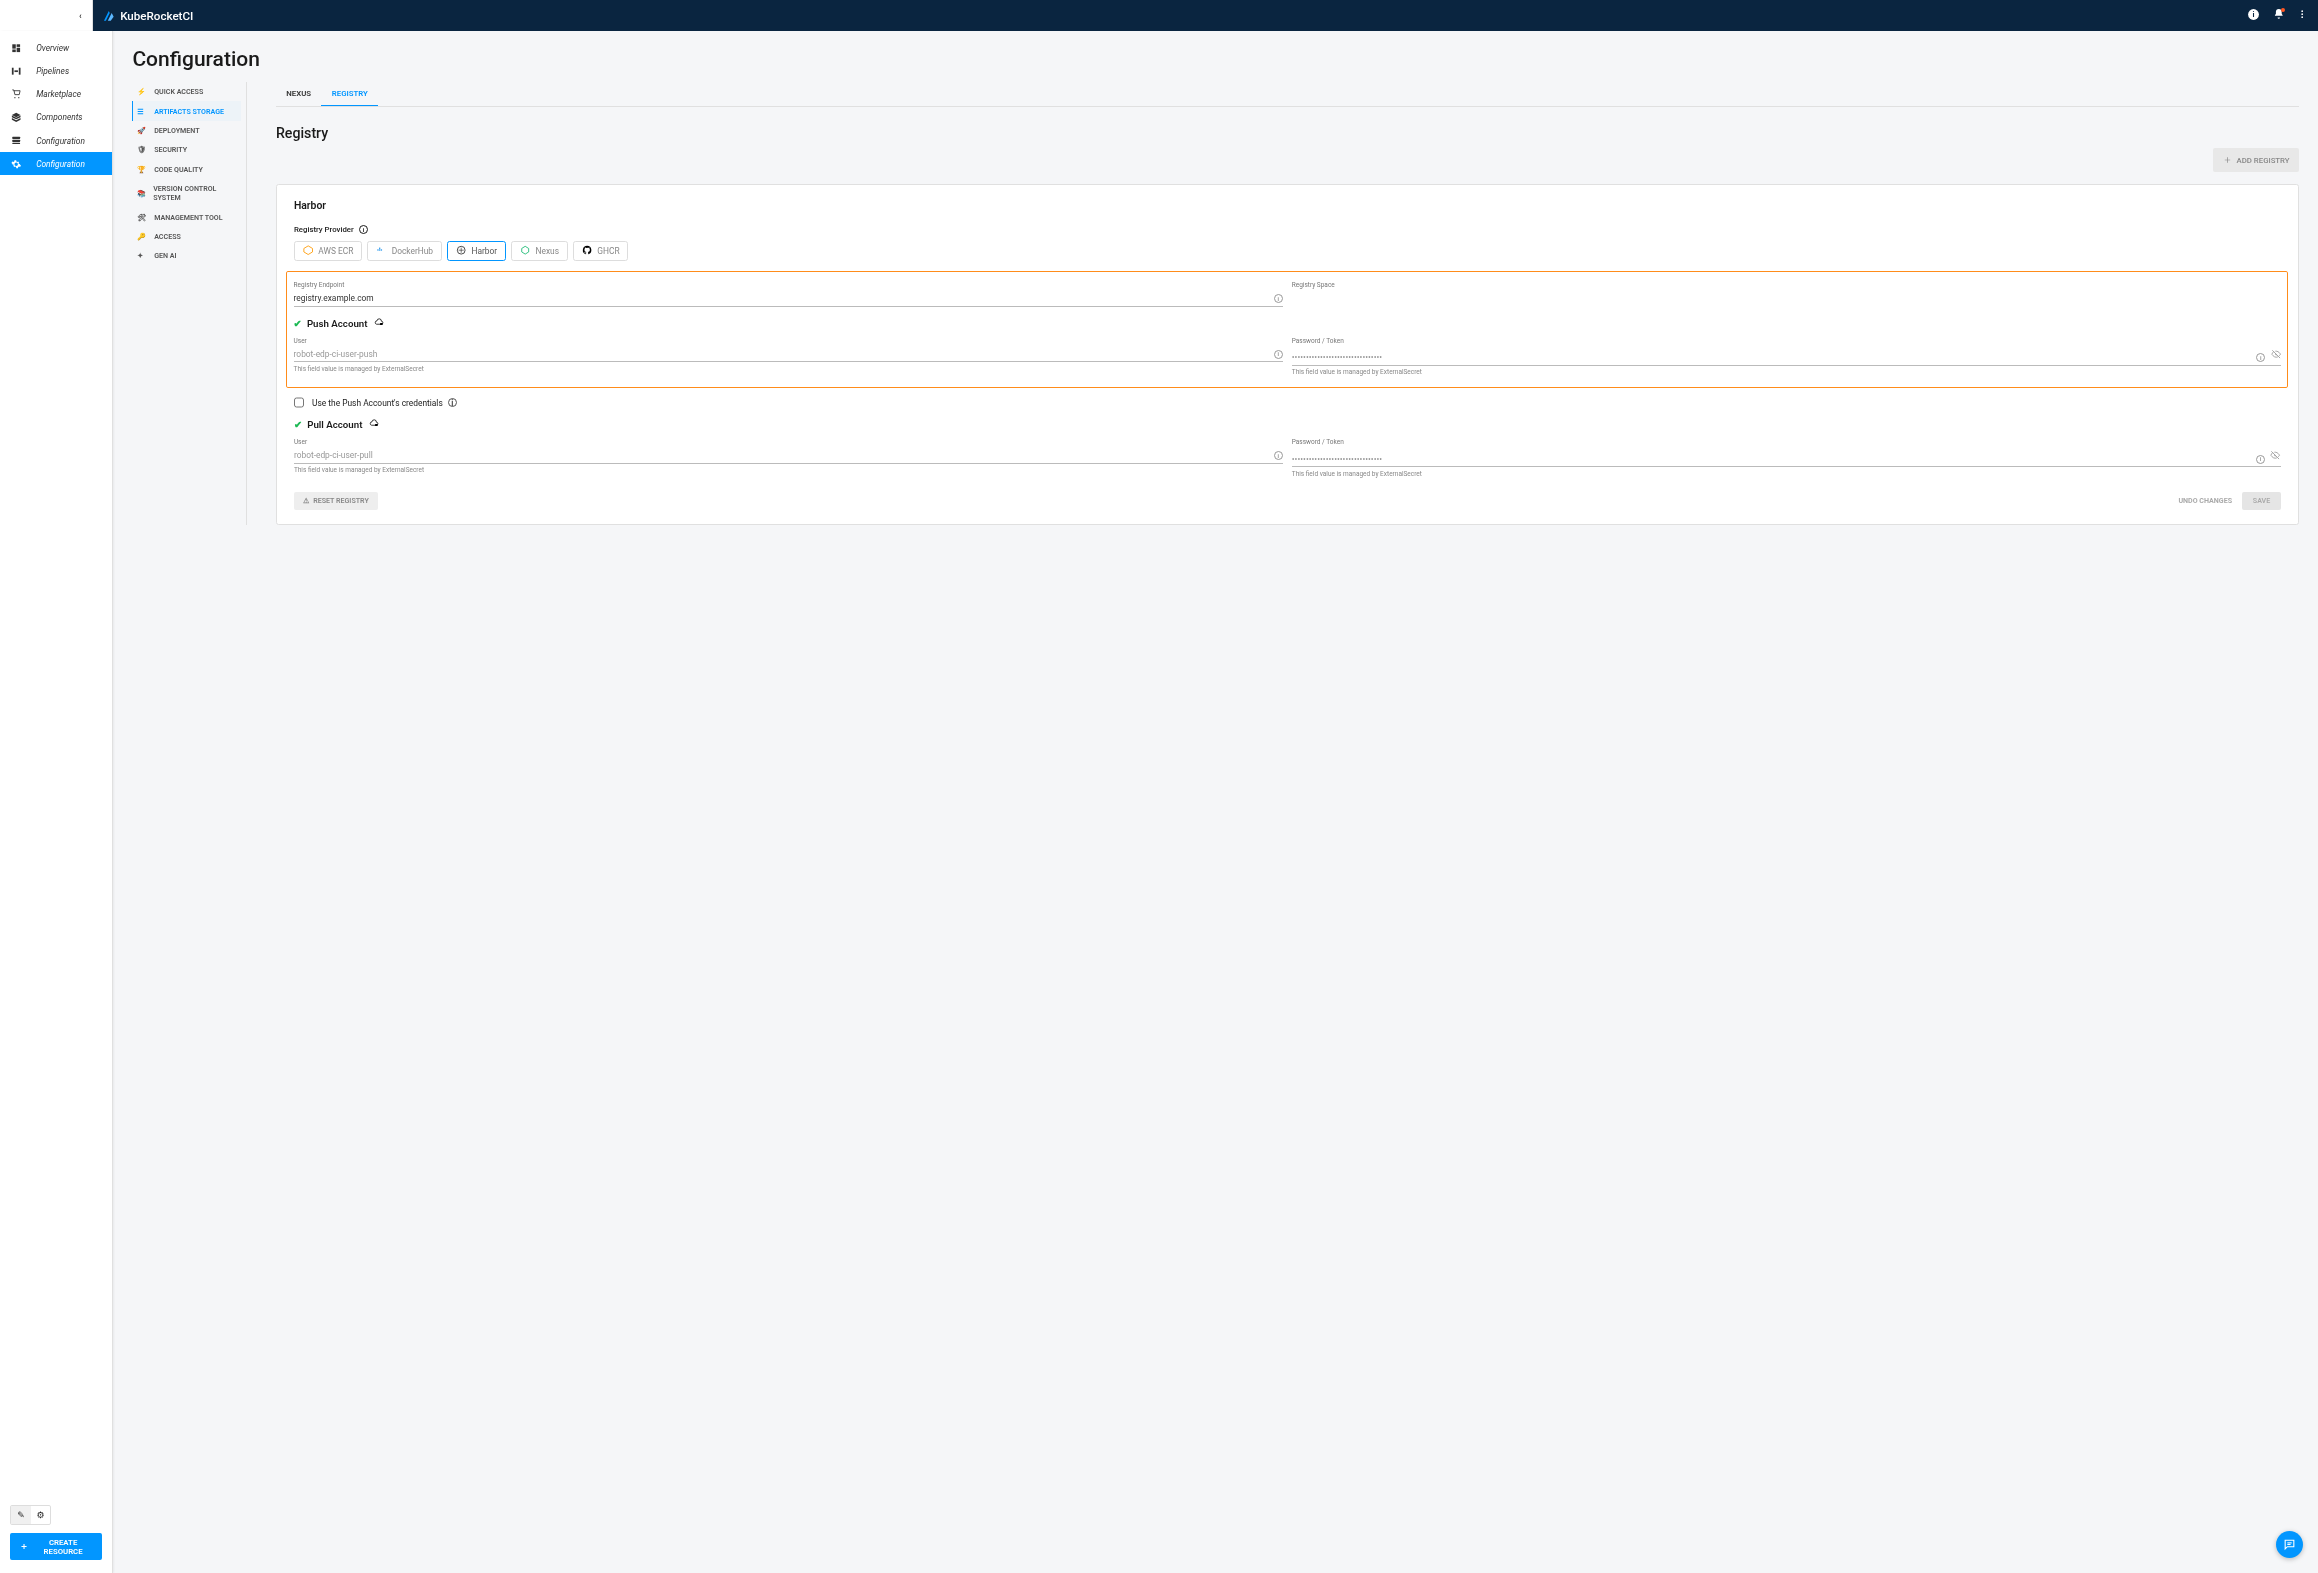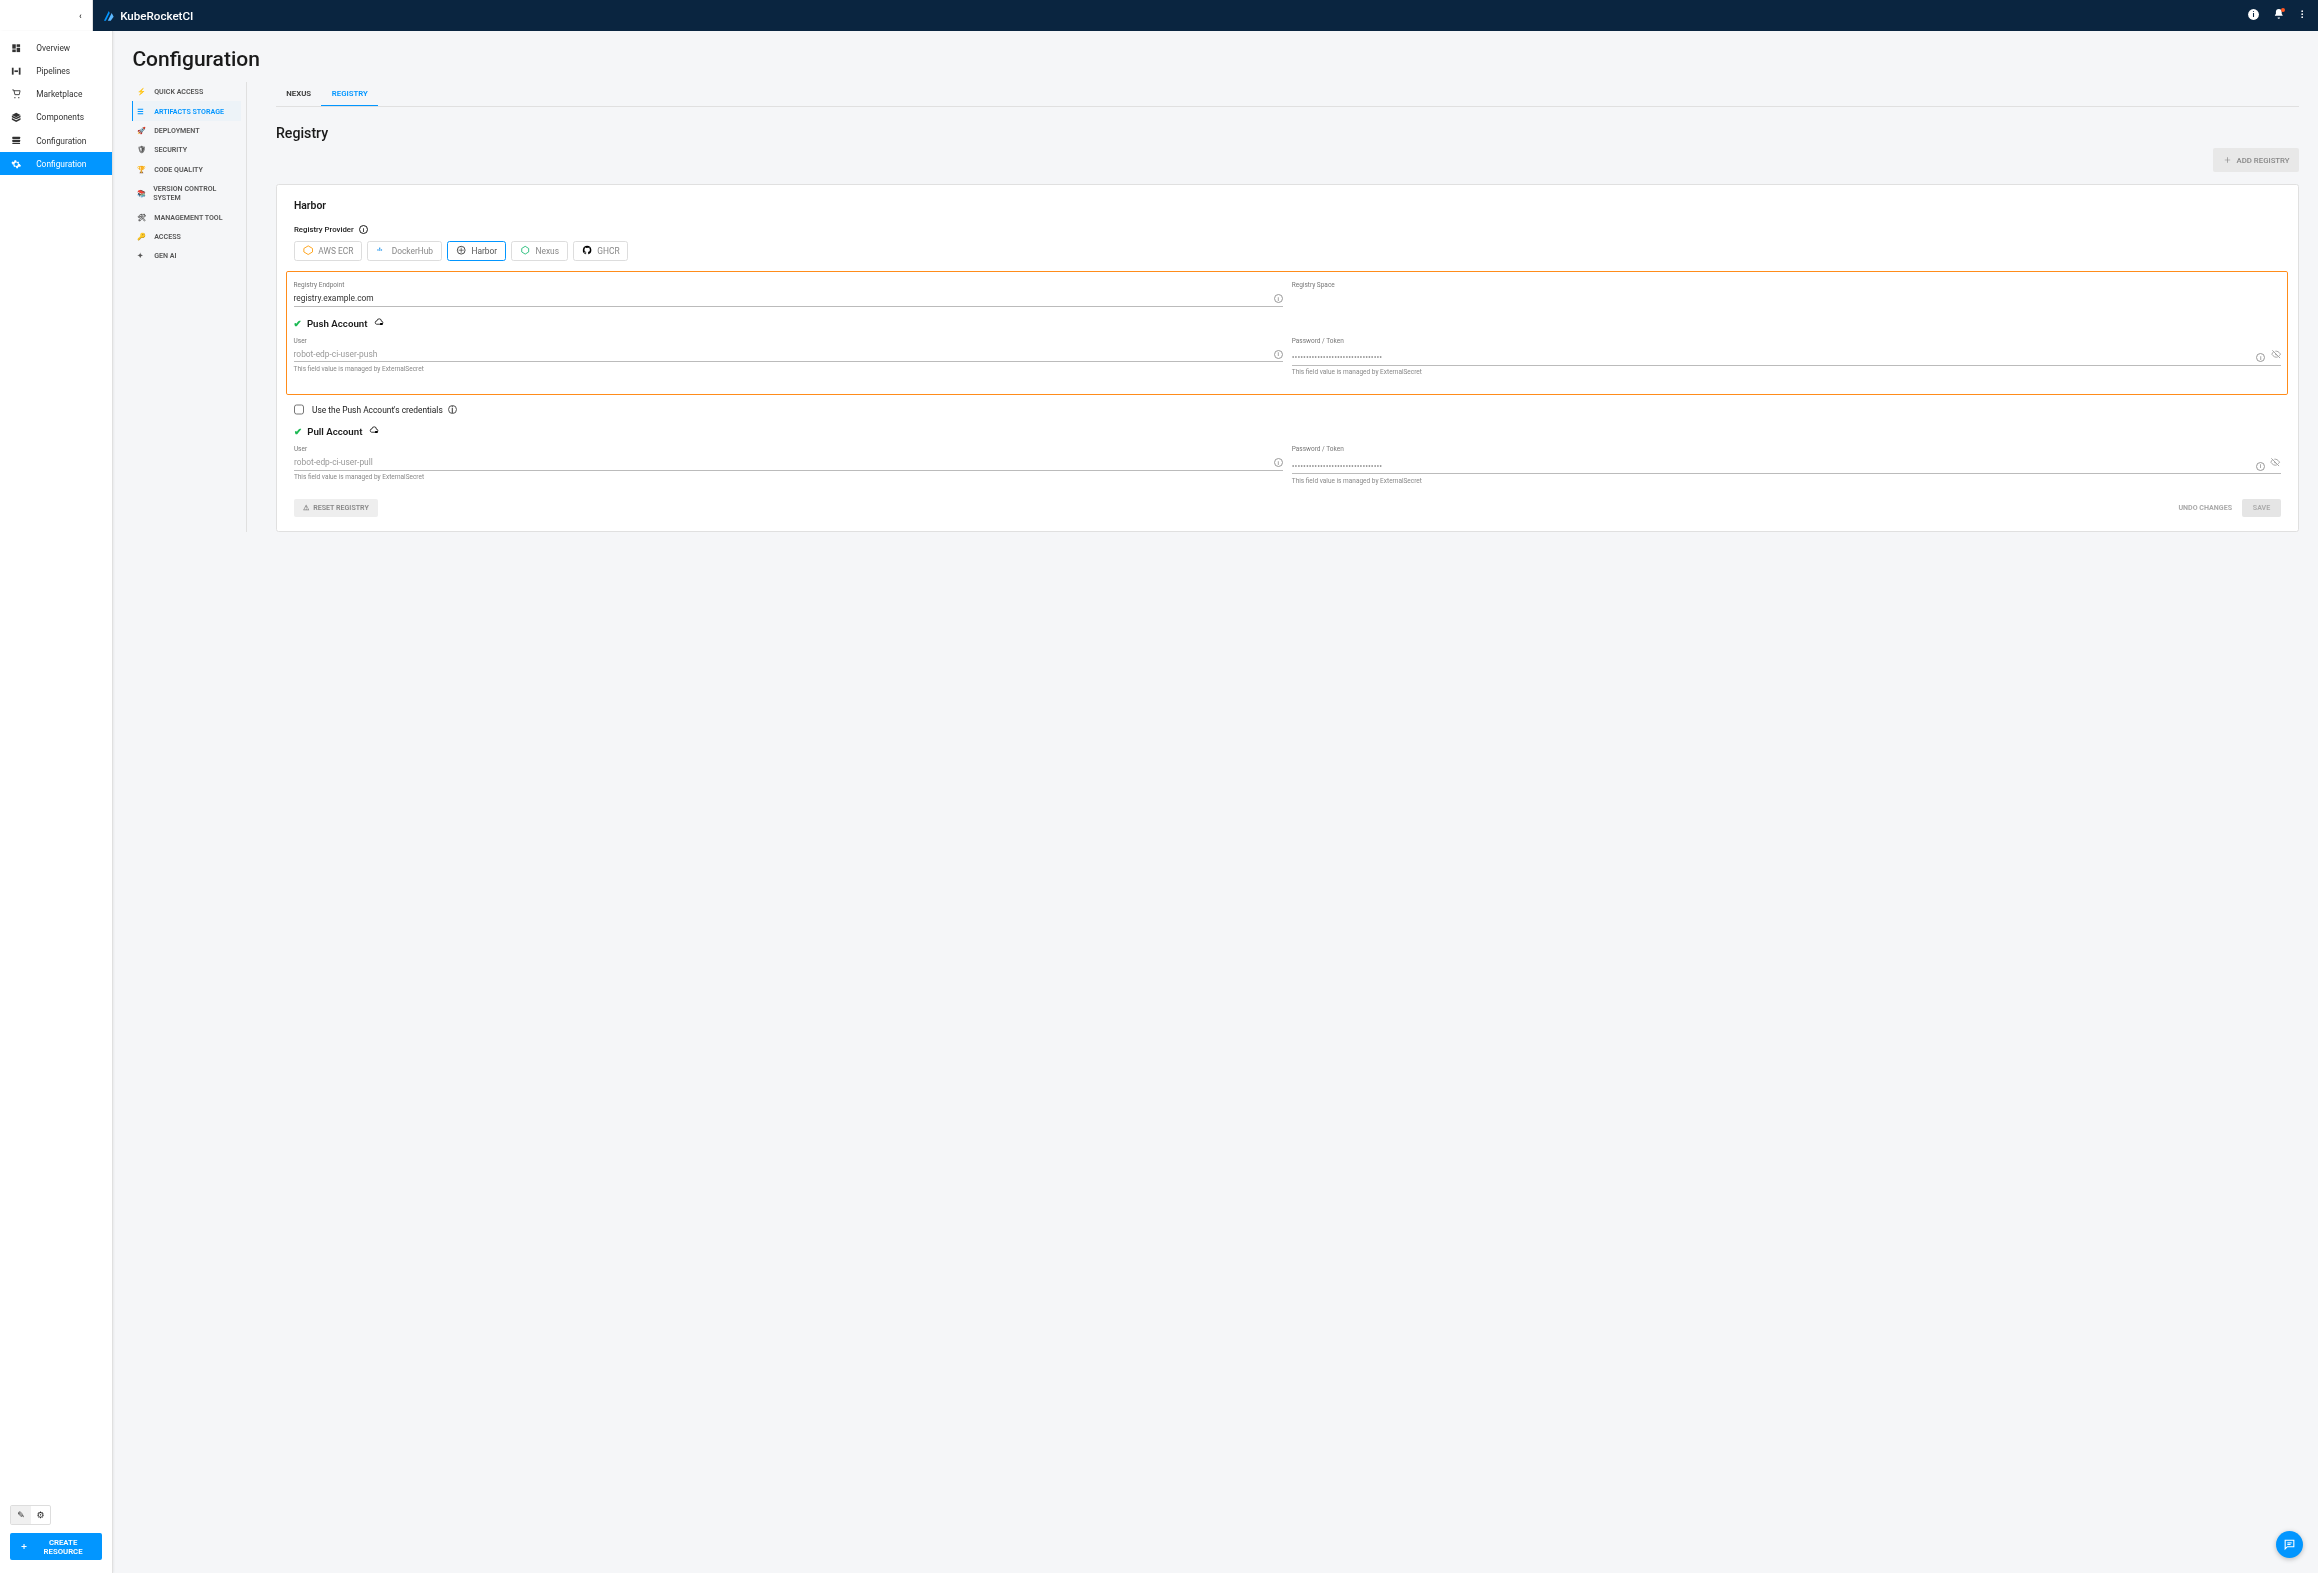--- a/index.html
+++ b/index.html
@@ -9,21 +9,21 @@
     .topbar-left { width: 93px; height: 31px; background: #fff; display: flex; align-items: center; justify-content: flex-end; padding-right: 10.4px; margin-left: -10.4px; border-right: 0.6px solid #e0e0e0; }
     .collapse-icon { color: #000; font-size: 9px; }
     .brand { display: flex; align-items: center; margin-left: 10.4px; color: #fff; font-size: 11.6px; font-weight: 500; }
     .brand svg { margin-right: 5.2px; }
     .topbar-spacer { flex: 1; }
     .topbar-icon { color: #fff; margin-left: 13px; cursor: pointer; position: relative; }
     .notif-dot { width: 3.9px; height: 3.9px; background: #ff5722; border-radius: 50%; position: absolute; top: -0.6px; right: -0.6px; }
 
     .layout { display: flex; height: calc(100vh - 31px); }
     .sidebar { width: 113px; background: #fff; border-right: 0.6px solid #e0e0e0; display: flex; flex-direction: column; box-shadow: 0.6px 0 1.9px rgba(0,0,0,0.05); }
-    .sidebar-nav { flex: 1; padding-top: 5.2px; }
+    .sidebar-nav { flex: 1; padding-top: 5.2px; font-style: italic; }
     .sidebar-item { display: flex; align-items: center; padding: 5.8px 10.4px; font-size: 8.4px; color: #333; cursor: pointer; }
     .sidebar-item.active { background: #0296ff; color: #fff; }
     .sidebar-item .sb-icon { width: 11.6px; height: 11.6px; margin-right: 14.2px; display: flex; align-items: center; justify-content: center; }
     .sidebar-bottom { padding: 7.8px 10.4px 13px; }
     .tool-toggle { display: inline-flex; border: 0.6px solid #ddd; border-radius: 1.9px; margin-bottom: 7.8px; }
     .tool-toggle span { width: 19.4px; height: 18px; display: flex; align-items: center; justify-content: center; font-size: 9px; }
     .tool-toggle span:first-child { background: #f0f0f0; }
     .create-btn { display: inline-flex; align-items: center; background: #0296ff; color: #fff; border: none; padding: 4.5px 9px; font-size: 7.8px; font-weight: 600; border-radius: 1.9px; cursor: pointer; }
     .create-btn span:first-child { margin-right: 5.2px; font-size: 9px; }
 
@@ -51,21 +51,21 @@
     .card { background: #fff; border: 0.6px solid #e0e0e0; border-radius: 2.6px; padding: 14.2px 17px; }
     .card-title { font-size: 10.4px; font-weight: 600; margin-bottom: 13px; }
     .provider-label { font-size: 7.8px; font-weight: 500; margin-bottom: 6.5px; display: flex; align-items: center; }
     .provider-label .info { margin-left: 5.2px; }
     .provider-row { display: flex; gap: 5.2px; margin-bottom: 10.4px; }
     .provider-chip { display: flex; align-items: center; border: 0.6px solid #ddd; border-radius: 2.6px; padding: 3.9px 7.8px; font-size: 8.4px; color: #888; cursor: pointer; }
     .provider-chip.selected { border-color: #0296ff; color: #555; }
     .provider-chip .p-icon { width: 10.4px; height: 10.4px; margin-right: 5.2px; }
 
     .highlight-box { border: 1.3px solid #ff8c1a; border-radius: 1.9px; padding: 9px 6.5px 9px; margin: 0 -7.8px 9px; }
-    .field-row { display: flex; gap: 9px; margin-bottom: 9px; }
+    .field-row { display: flex; gap: 9px; margin-bottom: 2px; }
     .field { flex: 1; }
     .field-label { font-size: 6.5px; color: #777; margin-bottom: 1.3px; display: block; }
     .field-input-wrap { display: flex; align-items: flex-end; border-bottom: 0.6px solid #bbb; padding: 2.6px 0; }
     .field-input { border: none; outline: none; flex: 1; font-size: 8.4px; color: #333; background: transparent; }
     .field-input.muted { color: #999; }
     .field-icon { color: #999; margin-left: 5.2px; cursor: pointer; }
     .field-helper { font-size: 6.5px; color: #888; margin-top: 2.6px; }
 
     .account-header { display: flex; align-items: center; margin: 11.6px 0 7.8px; font-size: 9.7px; font-weight: 600; }
     .account-header .check { color: #1db954; margin-right: 5.2px; }

